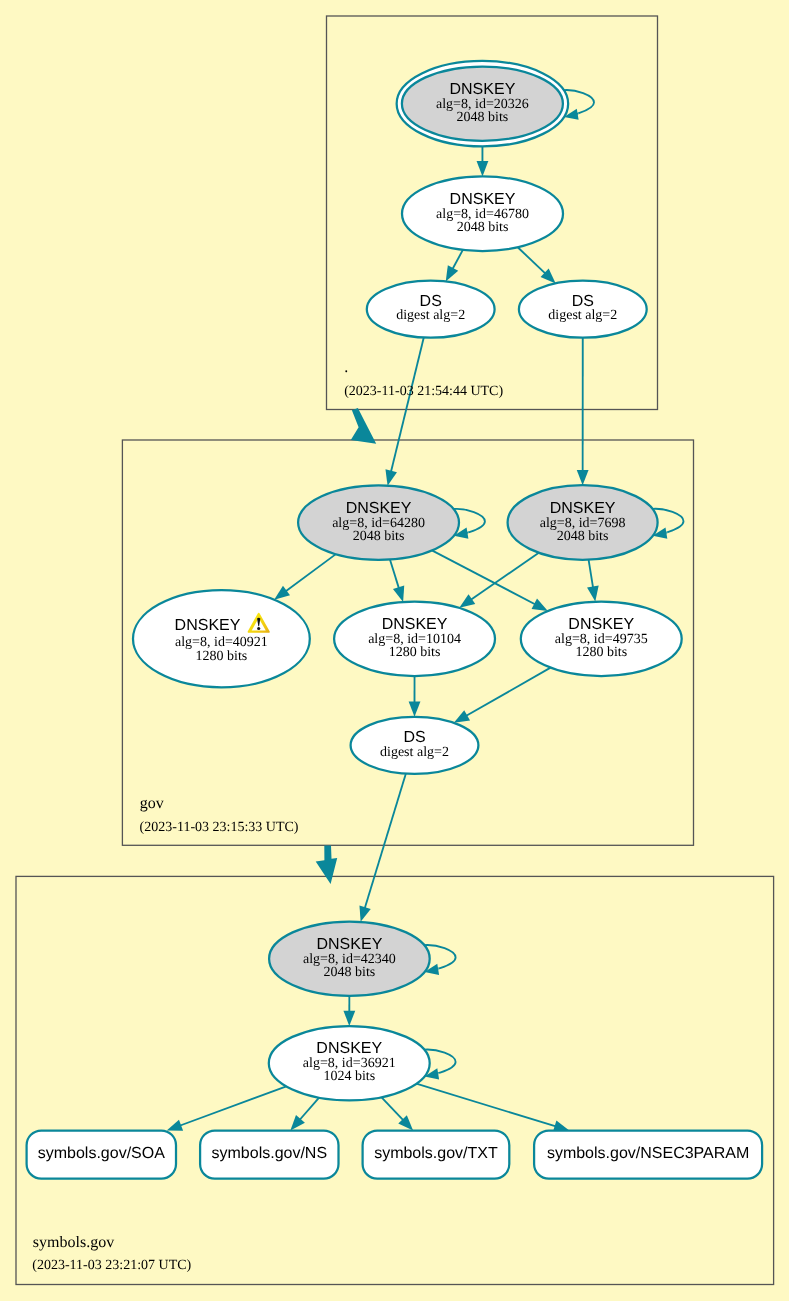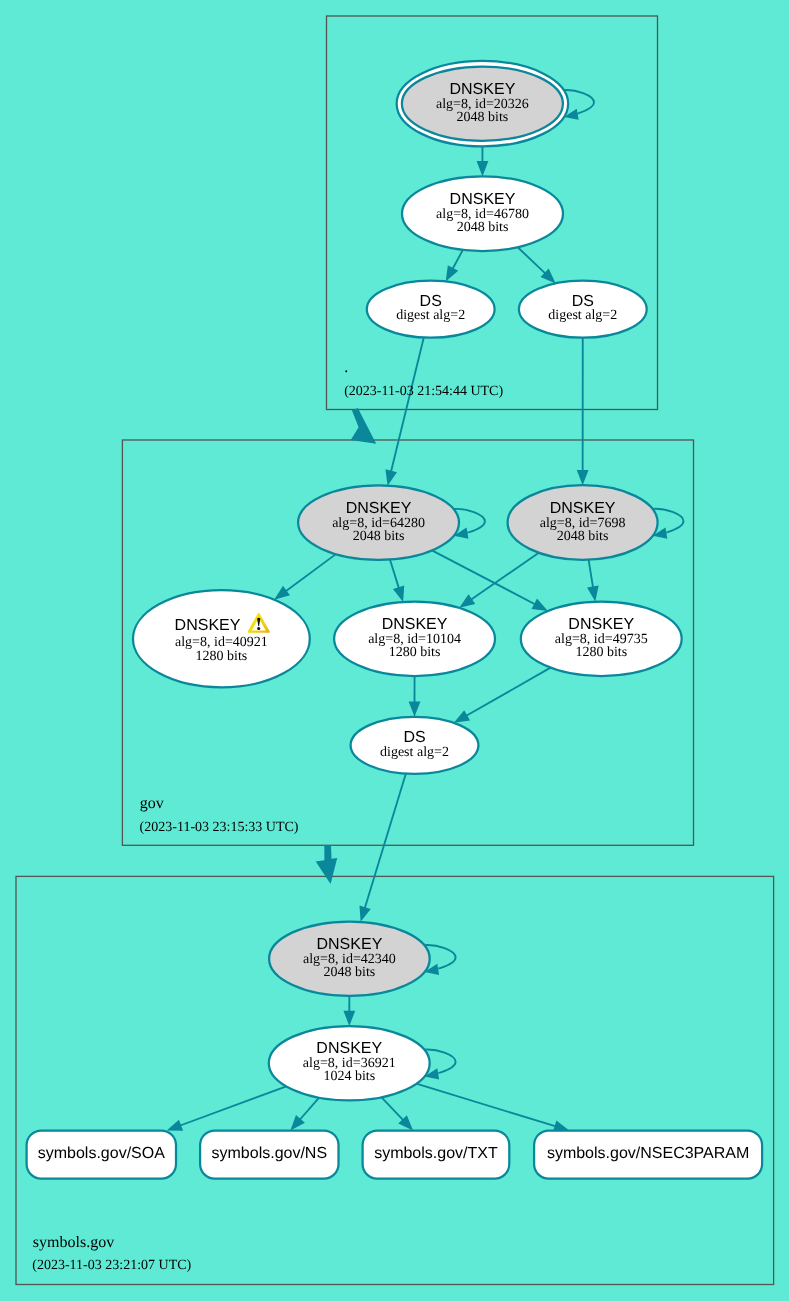--- a/index.html
+++ b/index.html
@@ -1,17 +1,17 @@
 <!DOCTYPE html>
 <html><head>
 <meta charset="utf-8">
 <title>DNSSEC Authentication Chain</title>
 <style>
   html,body{margin:0;padding:0;background:#ffffff;-webkit-font-smoothing:antialiased;text-rendering:geometricPrecision;}
-  #page{position:relative;width:789px;height:1301px;background:#5eead4;overflow:hidden;}
+  #page{position:relative;width:789px;height:1301px;background:#fef9c3;overflow:hidden;}
   svg{display:block;shape-rendering:geometricPrecision;}
   .zone-box{fill:none;stroke:#555555;stroke-width:1.3;}
   .node-ell{stroke:#0a879a;stroke-width:2.25;}
   .node-ell.gray{fill:#d3d3d3;}
   .node-ell.white{fill:#ffffff;}
   .edge{fill:none;stroke:#0a879a;stroke-width:1.85;stroke-linecap:butt;}
   .arrow{fill:#0a879a;stroke:none;}
   .rrbox{fill:#ffffff;stroke:#0a879a;stroke-width:2.25;}
   text{fill:#000000;}
   .t-title{font-family:"Liberation Sans",sans-serif;font-size:16px;text-anchor:middle;}

